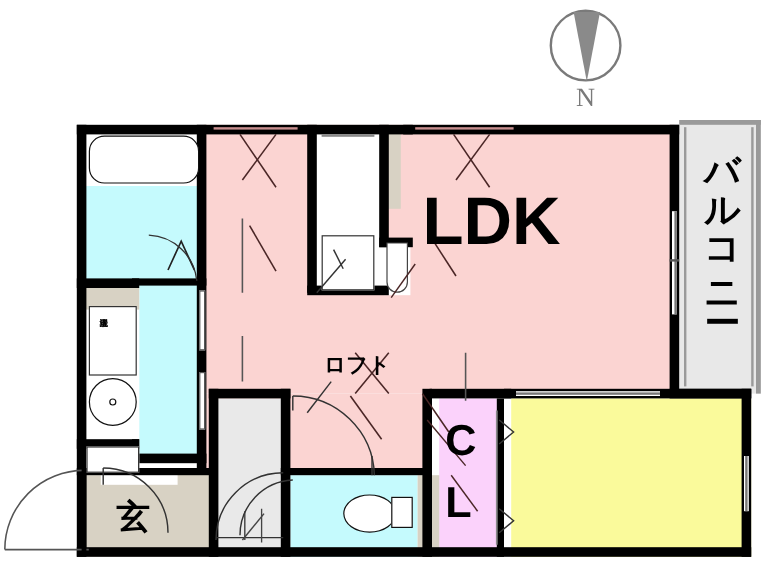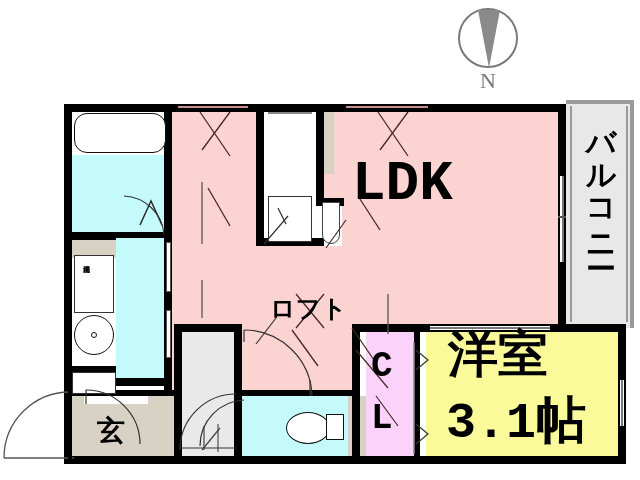--- a/index.html
+++ b/index.html
@@ -57,27 +57,27 @@
   
   .wall { background: #000000; }
   .ol-thin { border: 1.2px solid #333; box-sizing: border-box; background: #fff; }
 
   
   .label {
     color: #000;
     font-weight: bold;
     white-space: nowrap;
     letter-spacing: 0px;
-    font-family: Liberation Mono, monospace;
+    font-family: Liberation Sans, sans-serif;
   }
   .lbl-ldk   { left: 352px; top: 155px; font-size: 56px; line-height: 58px; }
   .lbl-ldk-n { left: 340px; top: 232px; font-size: 54px; line-height: 56px; }
   .lbl-yoshitsu   { left: 448px; top: 332px; font-size: 50px; line-height: 52px; }
   .lbl-yoshitsu-n { left: 446px; top: 398px; font-size: 50px; line-height: 52px; }
-  .lbl-loft  { left: 270px; top: 292px; font-size: 25px; }
+  .lbl-loft  { left: 270px; top: 292px; font-size: 18px; }
   .lbl-gen   { left: 97px;  top: 412px; font-size: 28px; }
   .lbl-c     { left: 371px; top: 346px; font-size: 36px; }
   .lbl-l     { left: 371px; top: 398px; font-size: 36px; }
 
   .vlabel {
     writing-mode: vertical-rl;
     text-orientation: upright;
     font-weight: bold;
     color: #000;
     font-family: "DejaVu Sans", "Liberation Sans", sans-serif;
@@ -310,21 +310,19 @@
     <polyline points="62,90 74,100 62,110" fill="none" stroke="#333" stroke-width="1.2"></polyline>
     <line x1="60" y1="8" x2="60" y2="120" stroke="#888" stroke-width="1.5"></line>
   </svg>
 
   <svg class="abs" style="left:258px; top:200px; width:90px; height:50px;">
     <line x1="6" y1="44" x2="30" y2="16" stroke="#333" stroke-width="1.2"></line>
     <line x1="68" y1="48" x2="88" y2="20" stroke="#4a2626" stroke-width="1.2"></line>
   </svg>
 
   <div class="abs label lbl-ldk">LDK</div>
-  <div class="abs label lbl-yoshitsu">洋室</div>
-  <div class="abs label lbl-yoshitsu-n">3.1帖</div>
   <div class="abs label lbl-loft">ロフト</div>
   <div class="abs label lbl-gen">玄</div>
   <div class="abs label lbl-c">C</div>
   <div class="abs label lbl-l">L</div>
   <div class="abs vlabel lbl-balcony">バルコニー</div>
 
 </div>
 
 </body></html>

